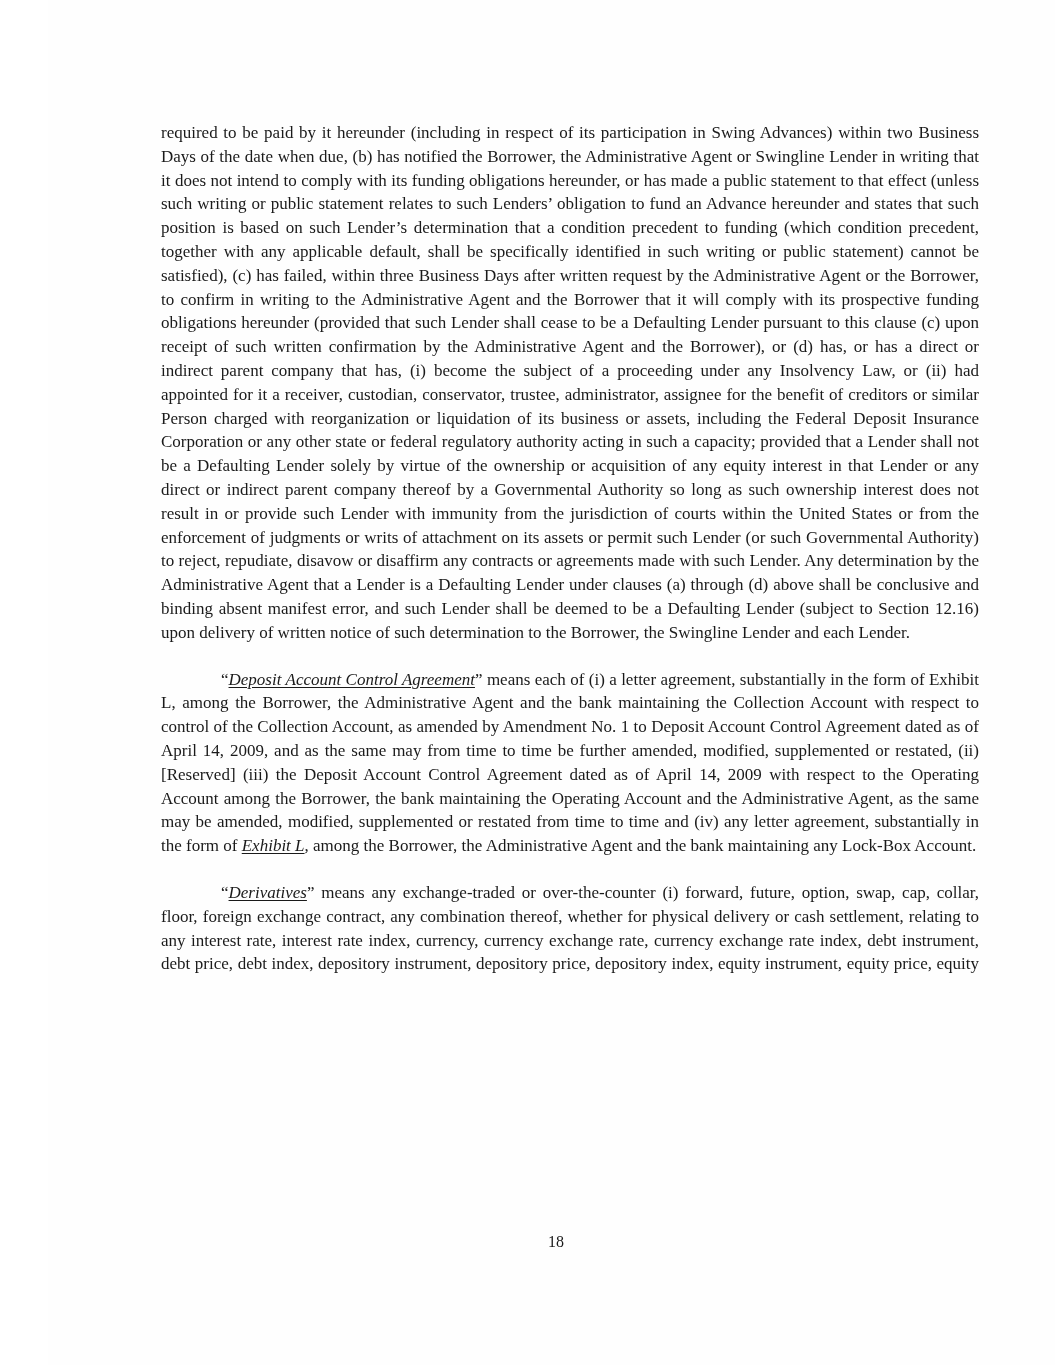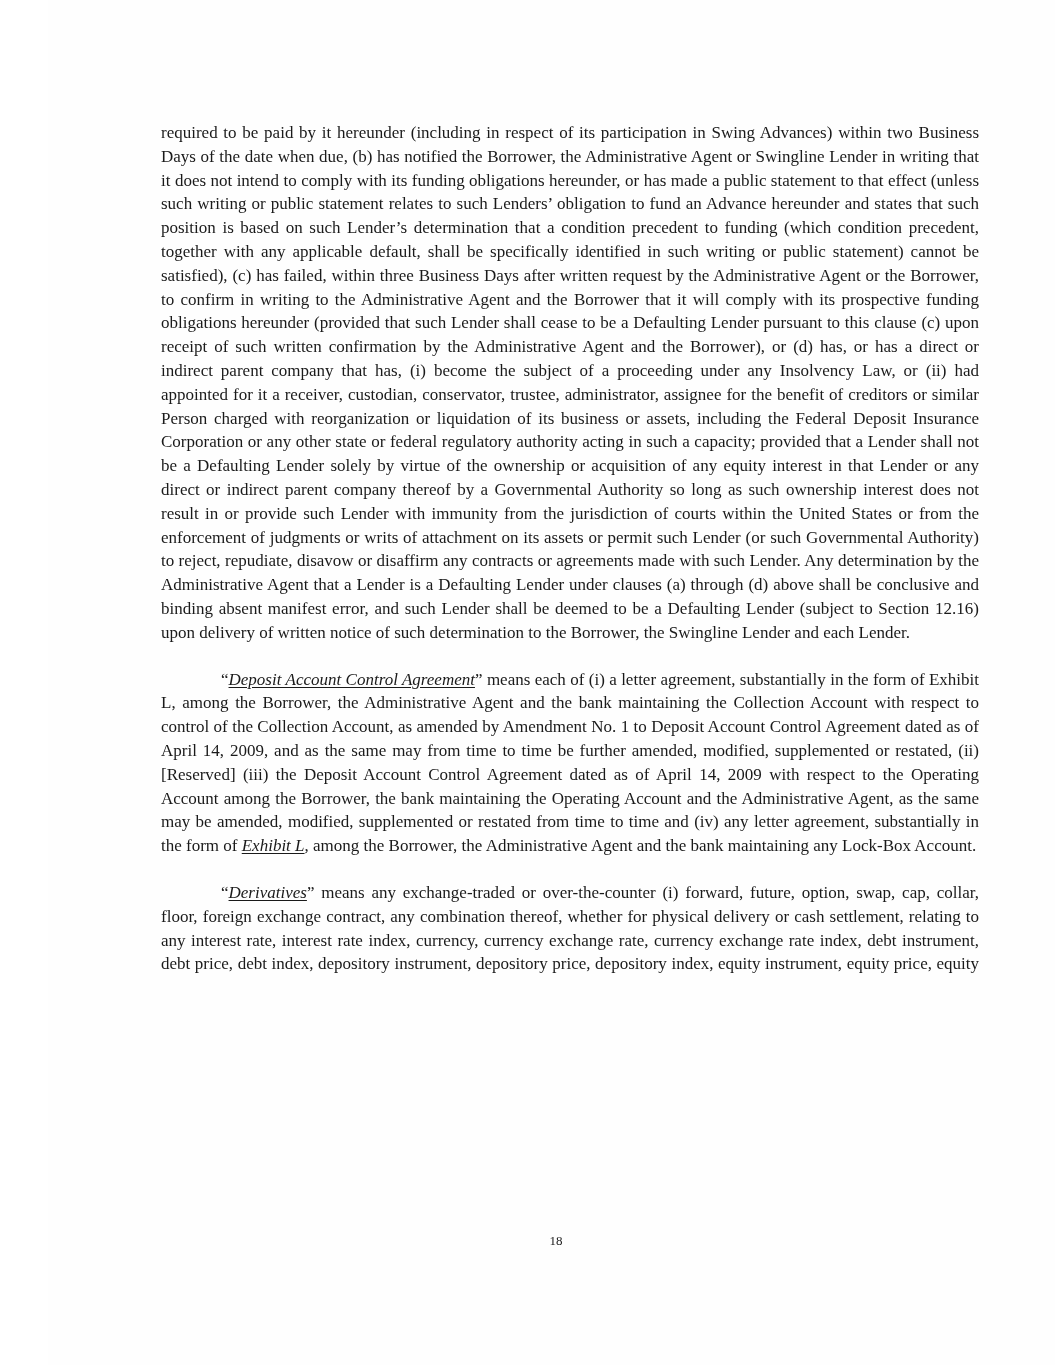--- a/index.html
+++ b/index.html
@@ -32,21 +32,21 @@
   .para:last-child { margin-bottom: 0; }
   .para.indent { text-indent: 60px; }
   .para.justify-last { text-align-last: justify; }
   .u { text-decoration: underline; text-underline-offset: 2px; font-style: italic; }
   .page-number {
     position: absolute;
     top: 1233px;
     left: 113px;
     width: 790px;
     text-align: center;
-    font-size: 13px;
+    font-size: 16px;
     color: #1a1a1a;
   }
 </style>
 </head>
 <body>
 
 <div class="page">
   <div class="text-block">
       <p class="para"><span>required to be paid by it hereunder (including in respect of its participation in Swing Advances) within two Business Days of the date when due, (b) has notified the Borrower, the Administrative Agent or Swingline Lender in writing that it does not intend to comply with its funding obligations hereunder, or has made a public statement to that effect (unless such writing or public statement relates to such Lenders’ obligation to fund an Advance hereunder and states that such position is based on such Lender’s determination that a condition precedent to funding (which condition precedent, together with any applicable default, shall be specifically identified in such writing or public statement) cannot be satisfied), (c) has failed, within three Business Days after written request by the Administrative Agent or the Borrower, to confirm in writing to the Administrative Agent and the Borrower that it will comply with its prospective funding obligations hereunder (provided that such Lender shall cease to be a Defaulting Lender pursuant to this clause (c) upon receipt of such written confirmation by the Administrative Agent and the Borrower), or (d) has, or has a direct or indirect parent company that has, (i) become the subject of a proceeding under any Insolvency Law, or (ii) had appointed for it a receiver, custodian, conservator, trustee, administrator, assignee for the benefit of creditors or similar Person charged with reorganization or liquidation of its business or assets, including the Federal Deposit Insurance Corporation or any other state or federal regulatory authority acting in such a capacity; provided that a Lender shall not be a Defaulting Lender solely by virtue of the ownership or acquisition of any equity interest in that Lender or any direct or indirect parent company thereof by a Governmental Authority so long as such ownership interest does not result in or provide such Lender with immunity from the jurisdiction of courts within the United States or from the enforcement of judgments or writs of attachment on its assets or permit such Lender (or such Governmental Authority) to reject, repudiate, disavow or disaffirm any contracts or agreements made with such Lender.  Any determination by the Administrative Agent that a Lender is a Defaulting Lender under clauses (a) through (d) above shall be conclusive and binding absent manifest error, and such Lender shall be deemed to be a Defaulting Lender (subject to Section 12.16) upon delivery of written notice of such determination to the Borrower, the Swingline Lender and each Lender.</span></p>
       <p class="para indent"><span>“</span><span class="u">Deposit Account Control Agreement</span><span>” means each of (i) a letter agreement, substantially in the form of Exhibit L, among the Borrower, the Administrative Agent and the bank maintaining the Collection Account with respect to control of the Collection Account, as amended by Amendment No. 1 to Deposit Account Control Agreement dated as of April 14, 2009, and as the same may from time to time be further amended, modified, supplemented or restated, (ii) [Reserved] (iii) the Deposit Account Control Agreement dated as of April 14, 2009 with respect to the Operating Account among the Borrower, the bank maintaining the Operating Account and the Administrative Agent, as the same may be amended, modified, supplemented or restated from time to time and (iv) any letter agreement, substantially in the form of </span><span class="u">Exhibit L</span><span>, among the Borrower, the Administrative Agent and the bank maintaining any Lock-Box Account.</span></p>

